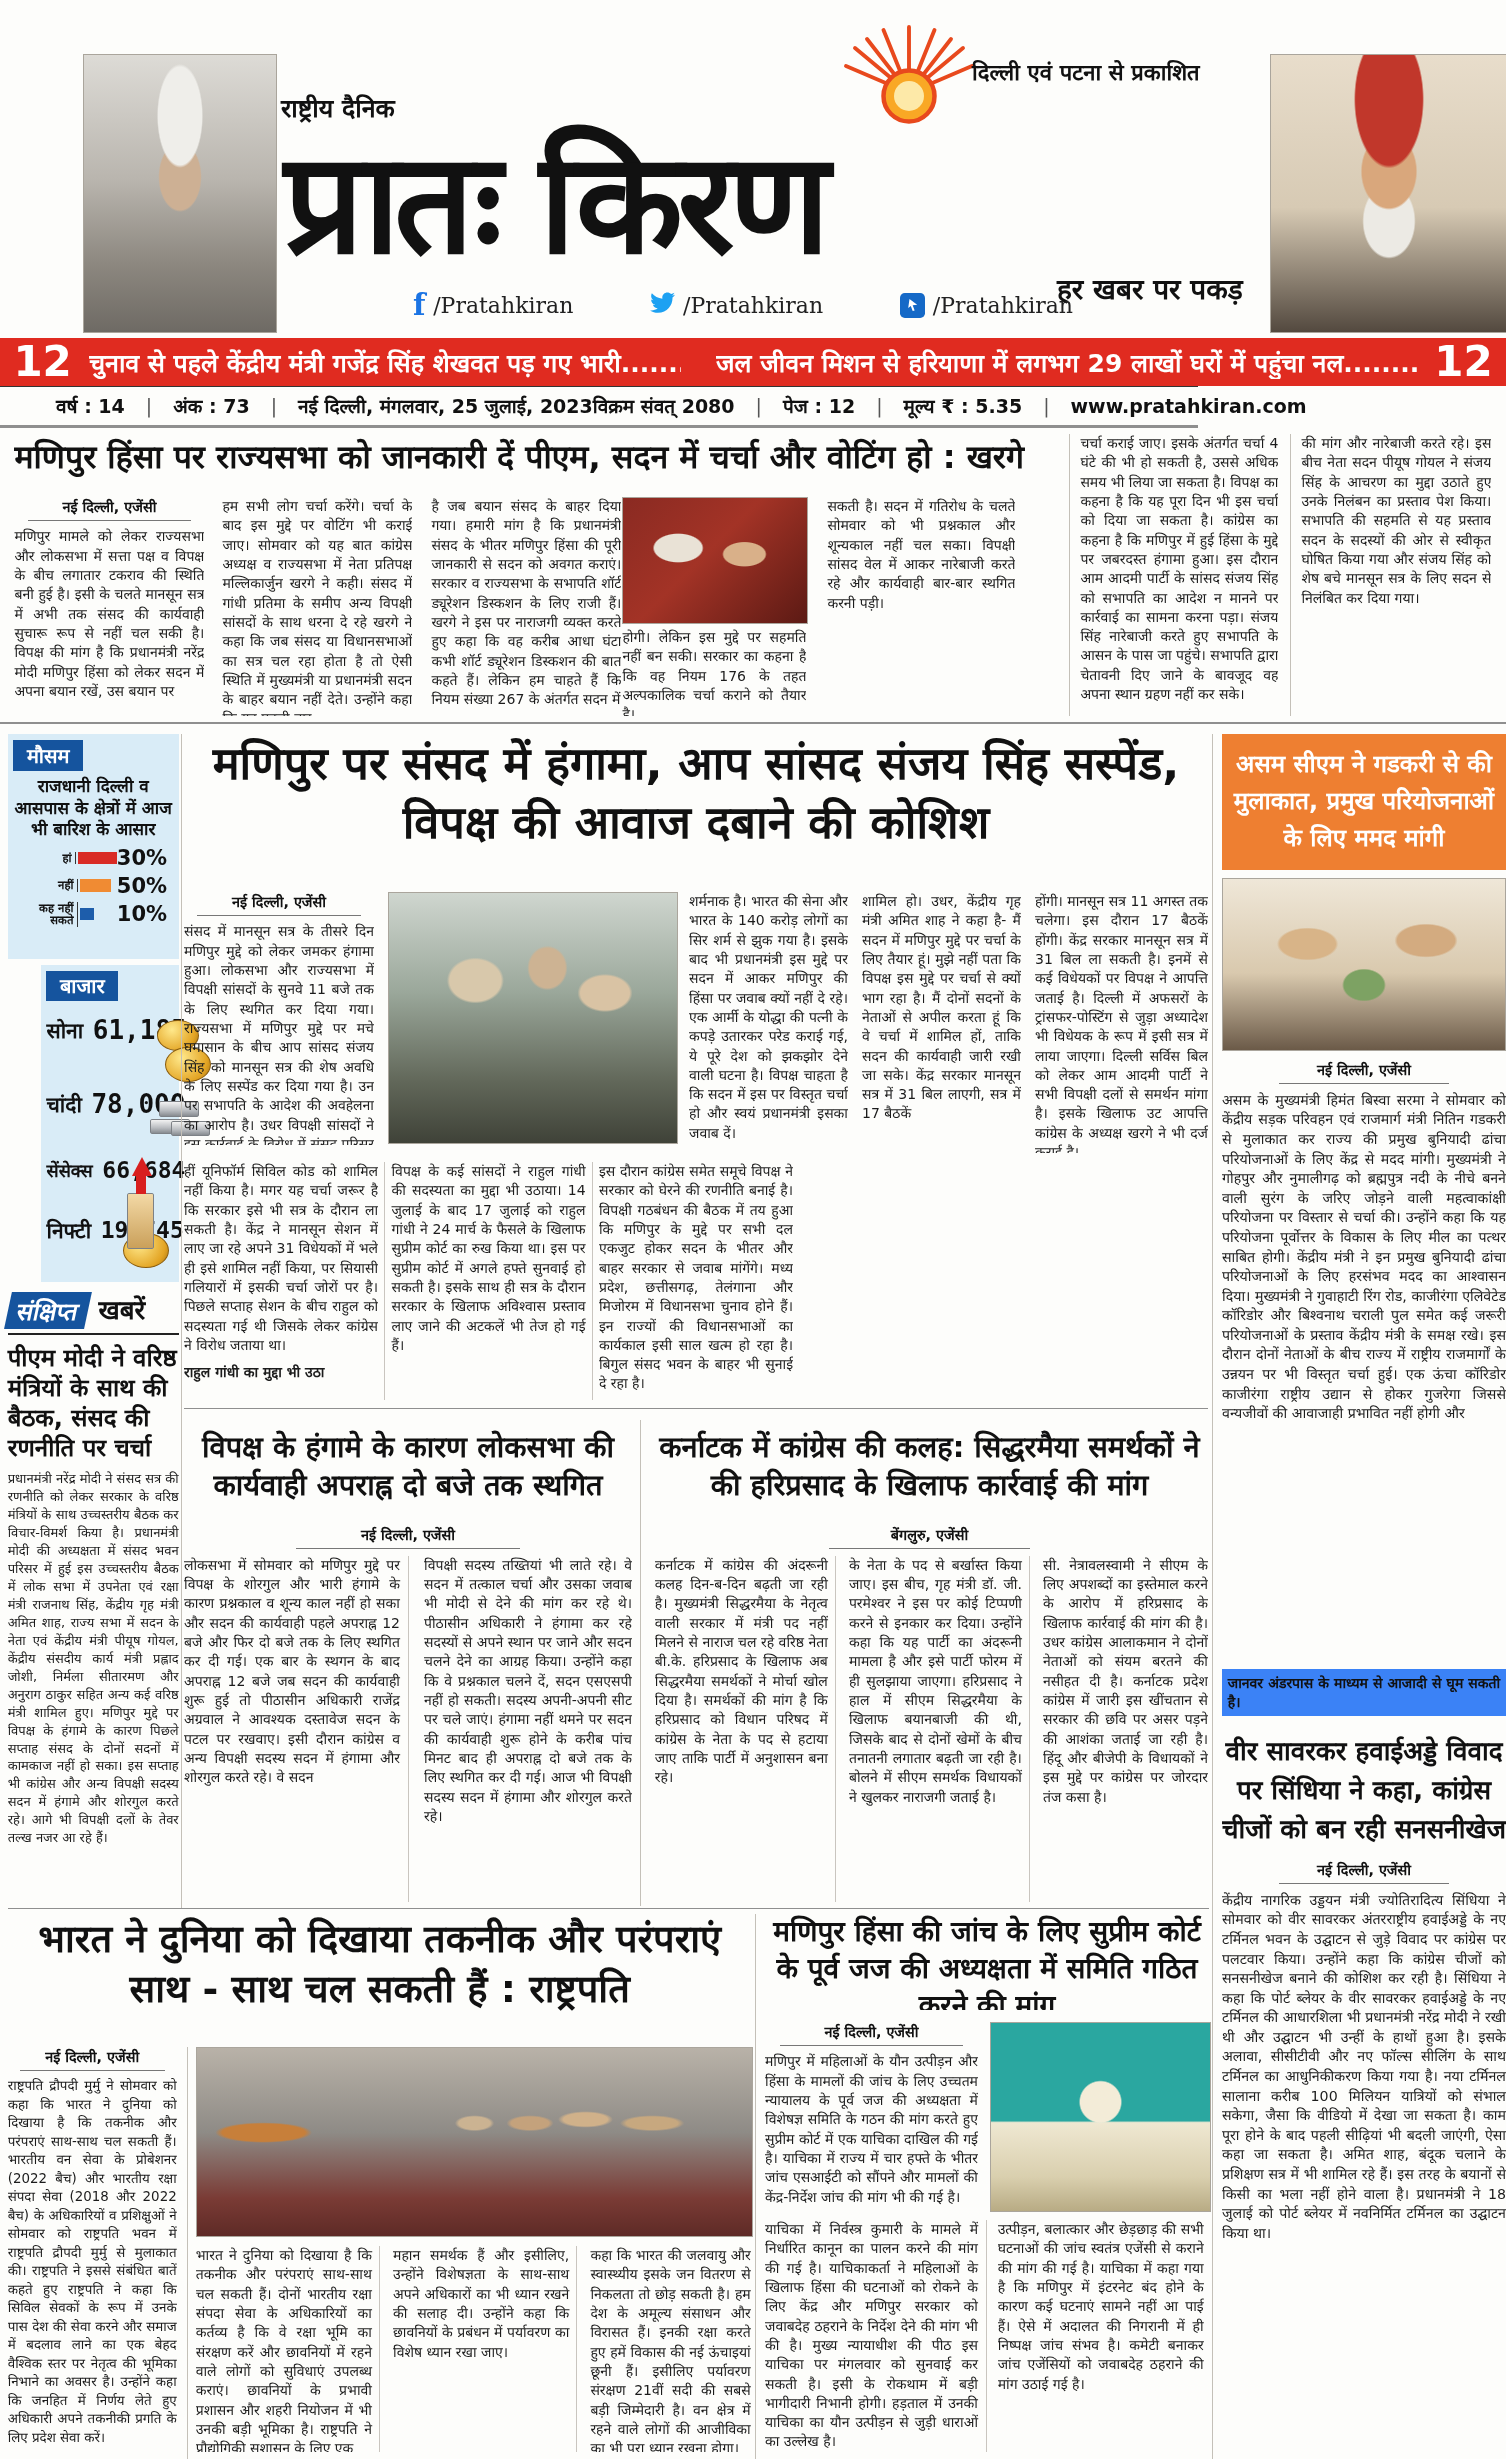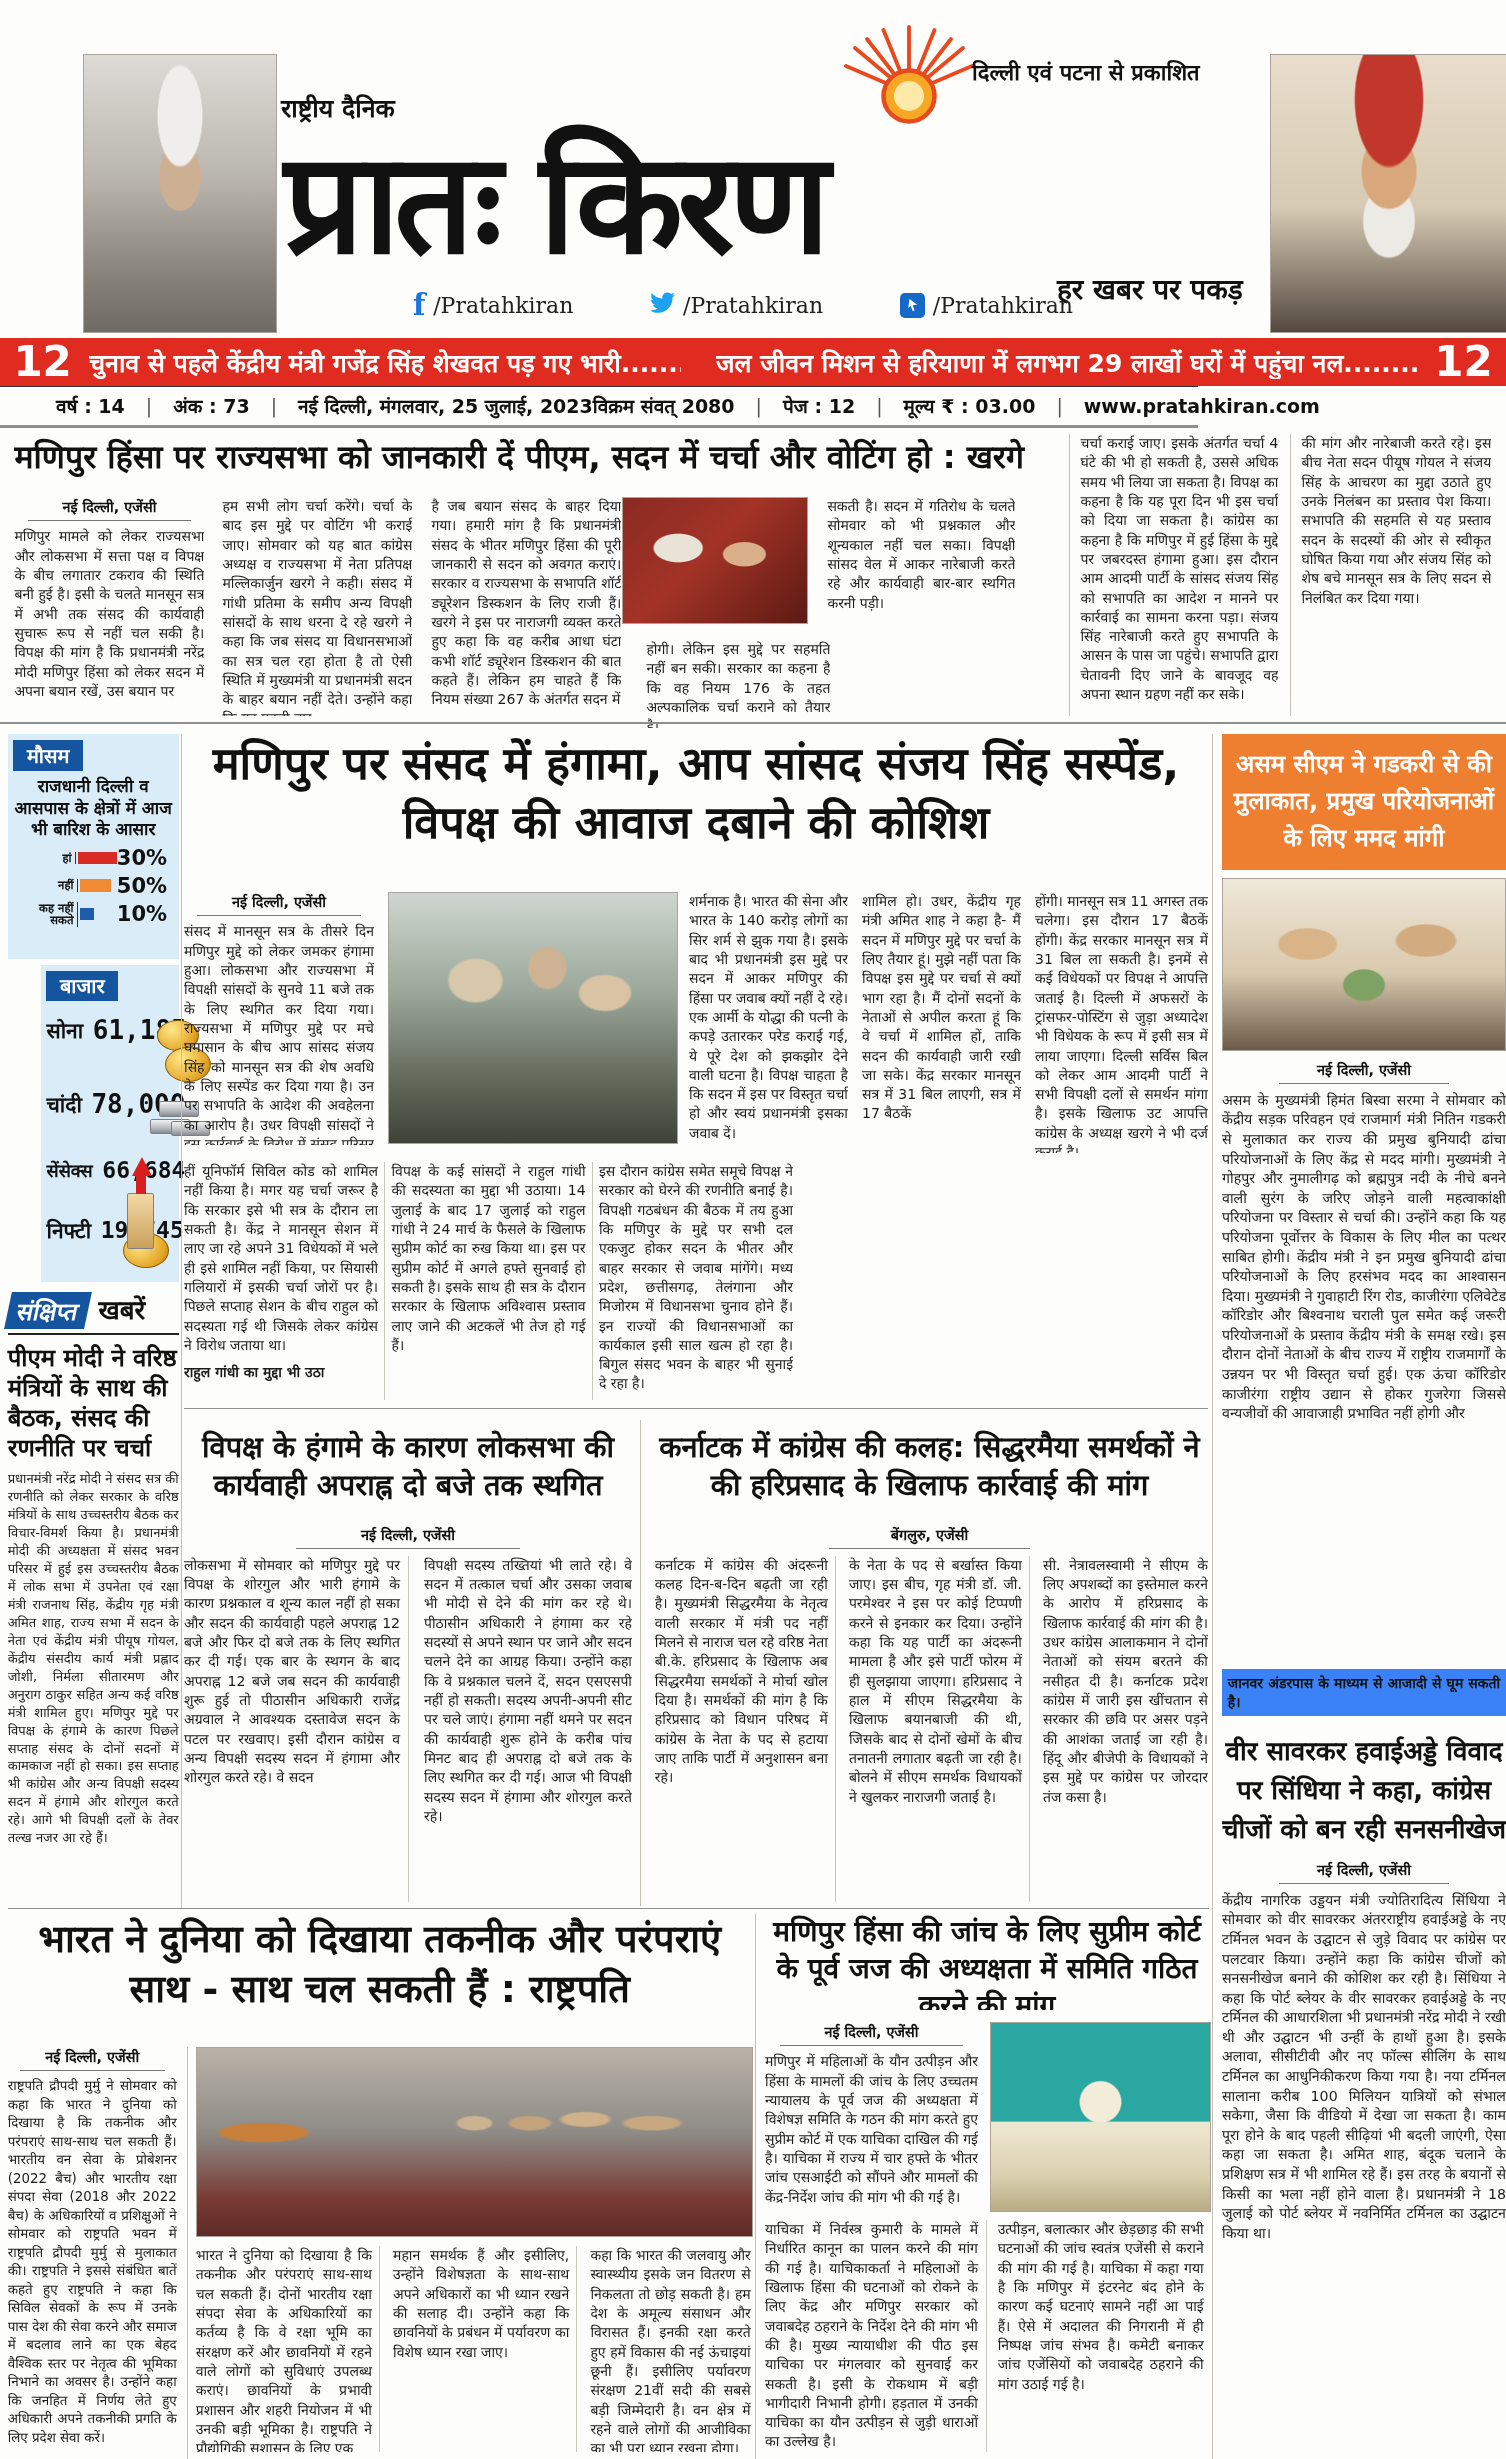--- a/index.html
+++ b/index.html
@@ -137,38 +137,38 @@
     <span>वर्ष : 14</span>
       <span class="sep"></span>
     <span>अंक : 73</span>
       <span class="sep"></span>
     <span>नई दिल्ली, मंगलवार, 25 जुलाई, 2023</span>
       <span class="gap"></span>
     <span>विक्रम संवत् 2080</span>
       <span class="sep"></span>
     <span>पेज : 12</span>
       <span class="sep"></span>
-    <span>मूल्य ₹ : 03.00</span>
+    <span>मूल्य ₹ : 5.35</span>
       <span class="sep"></span>
     <span>www.pratahkiran.com</span>
   </div>
 
   <div class="abs" style="left:14.4px;top:434px;width:1478px;height:286px;">
     <div class="lead-head">मणिपुर हिंसा पर राज्यसभा को जानकारी दें पीएम, सदन में चर्चा और वोटिंग हो : खरगे</div>
     <div class="photo" style="left:608px;top:63px;width:184px;height:125px;background:
          radial-gradient(ellipse at 30% 40%, #e9e2d6 0 13%, transparent 14%),
          radial-gradient(ellipse at 66% 45%, #d9b089 0 12%, transparent 13%),
          linear-gradient(135deg,#8a2a22 0%,#a33326 45%,#5c1a14 100%);"></div>
     <div class="abs" style="left:0;top:63px;width:190px;height:219px;">
       <div class="byline">नई दिल्ली, एजेंसी</div>
       <div class="bodytxt" style="height:179px;">मणिपुर मामले को लेकर राज्यसभा और लोकसभा में सत्ता पक्ष व विपक्ष के बीच लगातार टकराव की स्थिति बनी हुई है। इसी के चलते मानसून सत्र में अभी तक संसद की कार्यवाही सुचारू रूप से नहीं चल सकी है। विपक्ष की मांग है कि प्रधानमंत्री नरेंद्र मोदी मणिपुर हिंसा को लेकर सदन में अपना बयान रखें, उस बयान पर</div>
     </div>
     <div class="bodytxt abs" style="left:208px;top:63px;width:190px;height:219px;">हम सभी लोग चर्चा करेंगे। चर्चा के बाद इस मुद्दे पर वोटिंग भी कराई जाए। सोमवार को यह बात कांग्रेस अध्यक्ष व राज्यसभा में नेता प्रतिपक्ष मल्लिकार्जुन खरगे ने कही। संसद में गांधी प्रतिमा के समीप अन्य विपक्षी सांसदों के साथ धरना दे रहे खरगे ने कहा कि जब संसद या विधानसभाओं का सत्र चल रहा होता है तो ऐसी स्थिति में मुख्यमंत्री या प्रधानमंत्री सदन के बाहर बयान नहीं देते। उन्होंने कहा कि यह पहली बार</div>
     <div class="bodytxt abs" style="left:417px;top:63px;width:190px;height:219px;">है जब बयान संसद के बाहर दिया गया। हमारी मांग है कि प्रधानमंत्री संसद के भीतर मणिपुर हिंसा की पूरी जानकारी से सदन को अवगत कराएं। सरकार व राज्यसभा के सभापति शॉर्ट ड्यूरेशन डिस्कशन के लिए राजी हैं। खरगे ने इस पर नाराजगी व्यक्त करते हुए कहा कि वह करीब आधा घंटा कभी शॉर्ट ड्यूरेशन डिस्कशन की बात कहते हैं। लेकिन हम चाहते हैं कि नियम संख्या 267 के अंतर्गत सदन में</div>
-    <div class="bodytxt abs" style="left:632px;top:194px;width:184px;height:88px;margin-top:12px;">होगी। लेकिन इस मुद्दे पर सहमति नहीं बन सकी। सरकार का कहना है कि वह नियम 176 के तहत अल्पकालिक चर्चा कराने को तैयार है।</div>
+    <div class="bodytxt abs" style="left:608px;top:194px;width:184px;height:88px;">होगी। लेकिन इस मुद्दे पर सहमति नहीं बन सकी। सरकार का कहना है कि वह नियम 176 के तहत अल्पकालिक चर्चा कराने को तैयार है।</div>
     <div class="bodytxt abs" style="left:813px;top:63px;width:188px;height:219px;">सकती है। सदन में गतिरोध के चलते सोमवार को भी प्रश्नकाल और शून्यकाल नहीं चल सका। विपक्षी सांसद वेल में आकर नारेबाजी करते रहे और कार्यवाही बार-बार स्थगित करनी पड़ी।</div>
     <div class="vr" style="left:1055px;top:0;height:282px;"></div>
     <div class="bodytxt abs" style="left:1066px;top:0;width:198px;height:282px;">चर्चा कराई जाए। इसके अंतर्गत चर्चा 4 घंटे की भी हो सकती है, उससे अधिक समय भी लिया जा सकता है। विपक्ष का कहना है कि यह पूरा दिन भी इस चर्चा को दिया जा सकता है। कांग्रेस का कहना है कि मणिपुर में हुई हिंसा के मुद्दे पर जबरदस्त हंगामा हुआ। इस दौरान आम आदमी पार्टी के सांसद संजय सिंह को सभापति का आदेश न मानने पर कार्रवाई का सामना करना पड़ा। संजय सिंह नारेबाजी करते हुए सभापति के आसन के पास जा पहुंचे। सभापति द्वारा चेतावनी दिए जाने के बावजूद वह अपना स्थान ग्रहण नहीं कर सके।</div>
     <div class="vr" style="left:1276px;top:0;height:282px;"></div>
     <div class="bodytxt abs" style="left:1287px;top:0;width:190px;height:282px;">की मांग और नारेबाजी करते रहे। इस बीच नेता सदन पीयूष गोयल ने संजय सिंह के आचरण का मुद्दा उठाते हुए उनके निलंबन का प्रस्ताव पेश किया। सभापति की सहमति से यह प्रस्ताव सदन के सदस्यों की ओर से स्वीकृत घोषित किया गया और संजय सिंह को शेष बचे मानसून सत्र के लिए सदन से निलंबित कर दिया गया।</div>
   </div>
 
   <div class="hr" style="left:0;top:722px;width:1506px;height:1.9px;"></div>
 
   <div class="abs" style="left:7.7px;top:734px;width:171px;">

